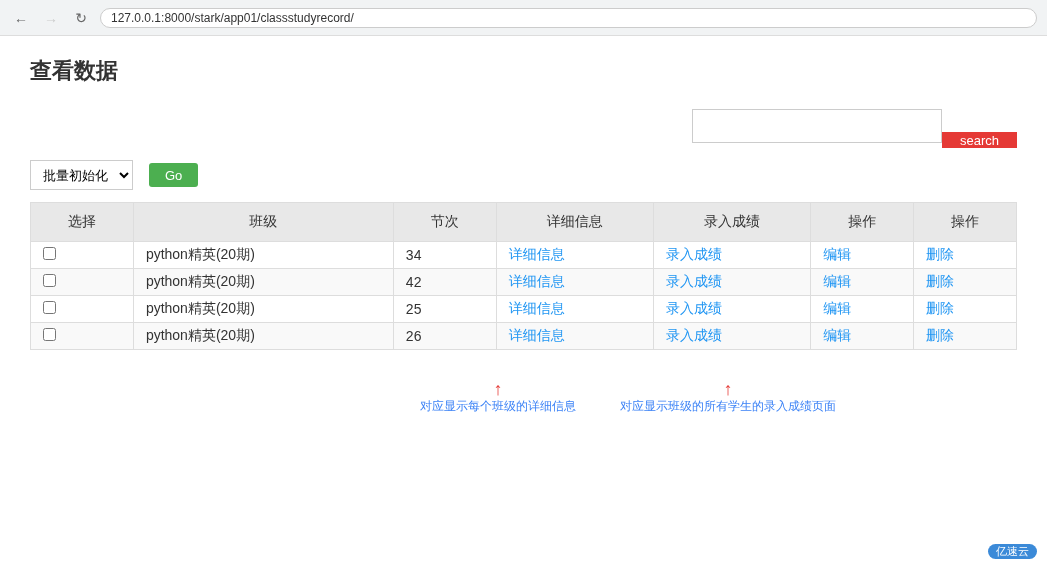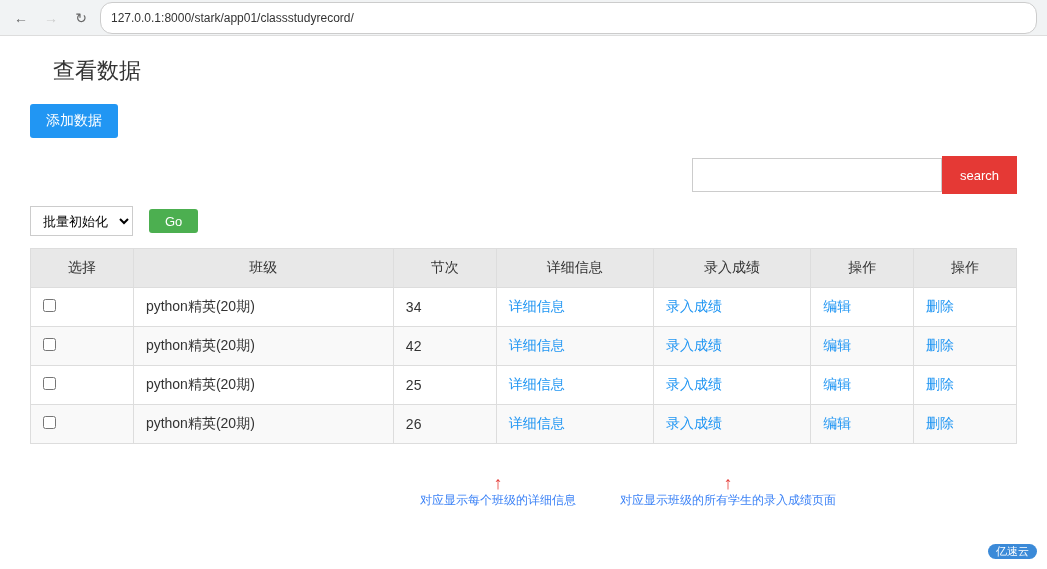--- a/index.html
+++ b/index.html
@@ -23,39 +23,38 @@
       width: 22px; height: 22px;
       border: none; background: none;
       cursor: pointer;
       color: #666;
       font-size: 14px;
       display: flex; align-items: center; justify-content: center;
     }
     .browser-nav-btn:disabled { color: #ccc; cursor: default; }
     .browser-address-bar {
       flex: 1;
-      height: 32px;
+      height: 20px;
       border: 1px solid #ccc;
       border-radius: 12px;
       padding: 0 10px;
       font-size: 12px;
       background: #fff;
       color: #333;
     }
 
     .page-container {
       padding: 20px 30px;
     }
 
     .page-title {
       font-size: 22px;
-      font-weight: normal;
+      font-weight: bold;
       color: #333;
       margin-bottom: 18px;
-      margin-left: 23px;
     }
 
     .add-btn {
       background: #2196F3;
       color: #fff;
       border: none;
       padding: 8px 16px;
       font-size: 14px;
       cursor: pointer;
       border-radius: 3px;
@@ -74,24 +73,25 @@
       height: 34px;
       border: 1px solid #ccc;
       padding: 0 8px;
       font-size: 13px;
       outline: none;
     }
     .search-btn {
       background: #e53935;
       color: #fff;
       border: none;
-      height: 38px;
+      height: 16px;
       padding: 0 18px;
       font-size: 13px;
       cursor: pointer;
+      margin-top: 28px;
     }
 
     .bulk-action-bar {
       display: flex;
       align-items: center;
       gap: 16px;
       margin-bottom: 12px;
     }
     .bulk-select {
       height: 30px;
@@ -120,21 +120,21 @@
       background: #e8e8e8;
     }
     th {
       padding: 10px 12px;
       text-align: center;
       font-weight: normal;
       border: 1px solid #ddd;
       white-space: nowrap;
     }
     td {
-      padding: 10px 12px;
+      padding: 4px 12px;
       border: 1px solid #ddd;
       vertical-align: middle;
     }
     tbody tr:nth-child(odd) { background: #fff; }
     tbody tr:nth-child(even) { background: #f9f9f9; }
 
     .link-blue {
       color: #2196F3;
       text-decoration: none;
       cursor: pointer;
@@ -183,23 +183,20 @@
   <button class="browser-nav-btn">←</button>
   <button class="browser-nav-btn" disabled="">→</button>
   <button class="browser-nav-btn">↻</button>
   <input class="browser-address-bar" value="127.0.0.1:8000/stark/app01/classstudyrecord/" readonly="" style="">
 </div>
 
 <div class="page-container">
 
   <div class="page-title">查看数据</div>
 
-  <div>
-    <button class="add-btn">添加数据</button>
-  </div>
 
   <div class="search-bar">
     <input class="search-input" type="text" placeholder="" style="">
     <button class="search-btn">search</button>
   </div>
 
   <div class="bulk-action-bar">
     <select class="bulk-select">
       <option>批量初始化</option>
     </select>

